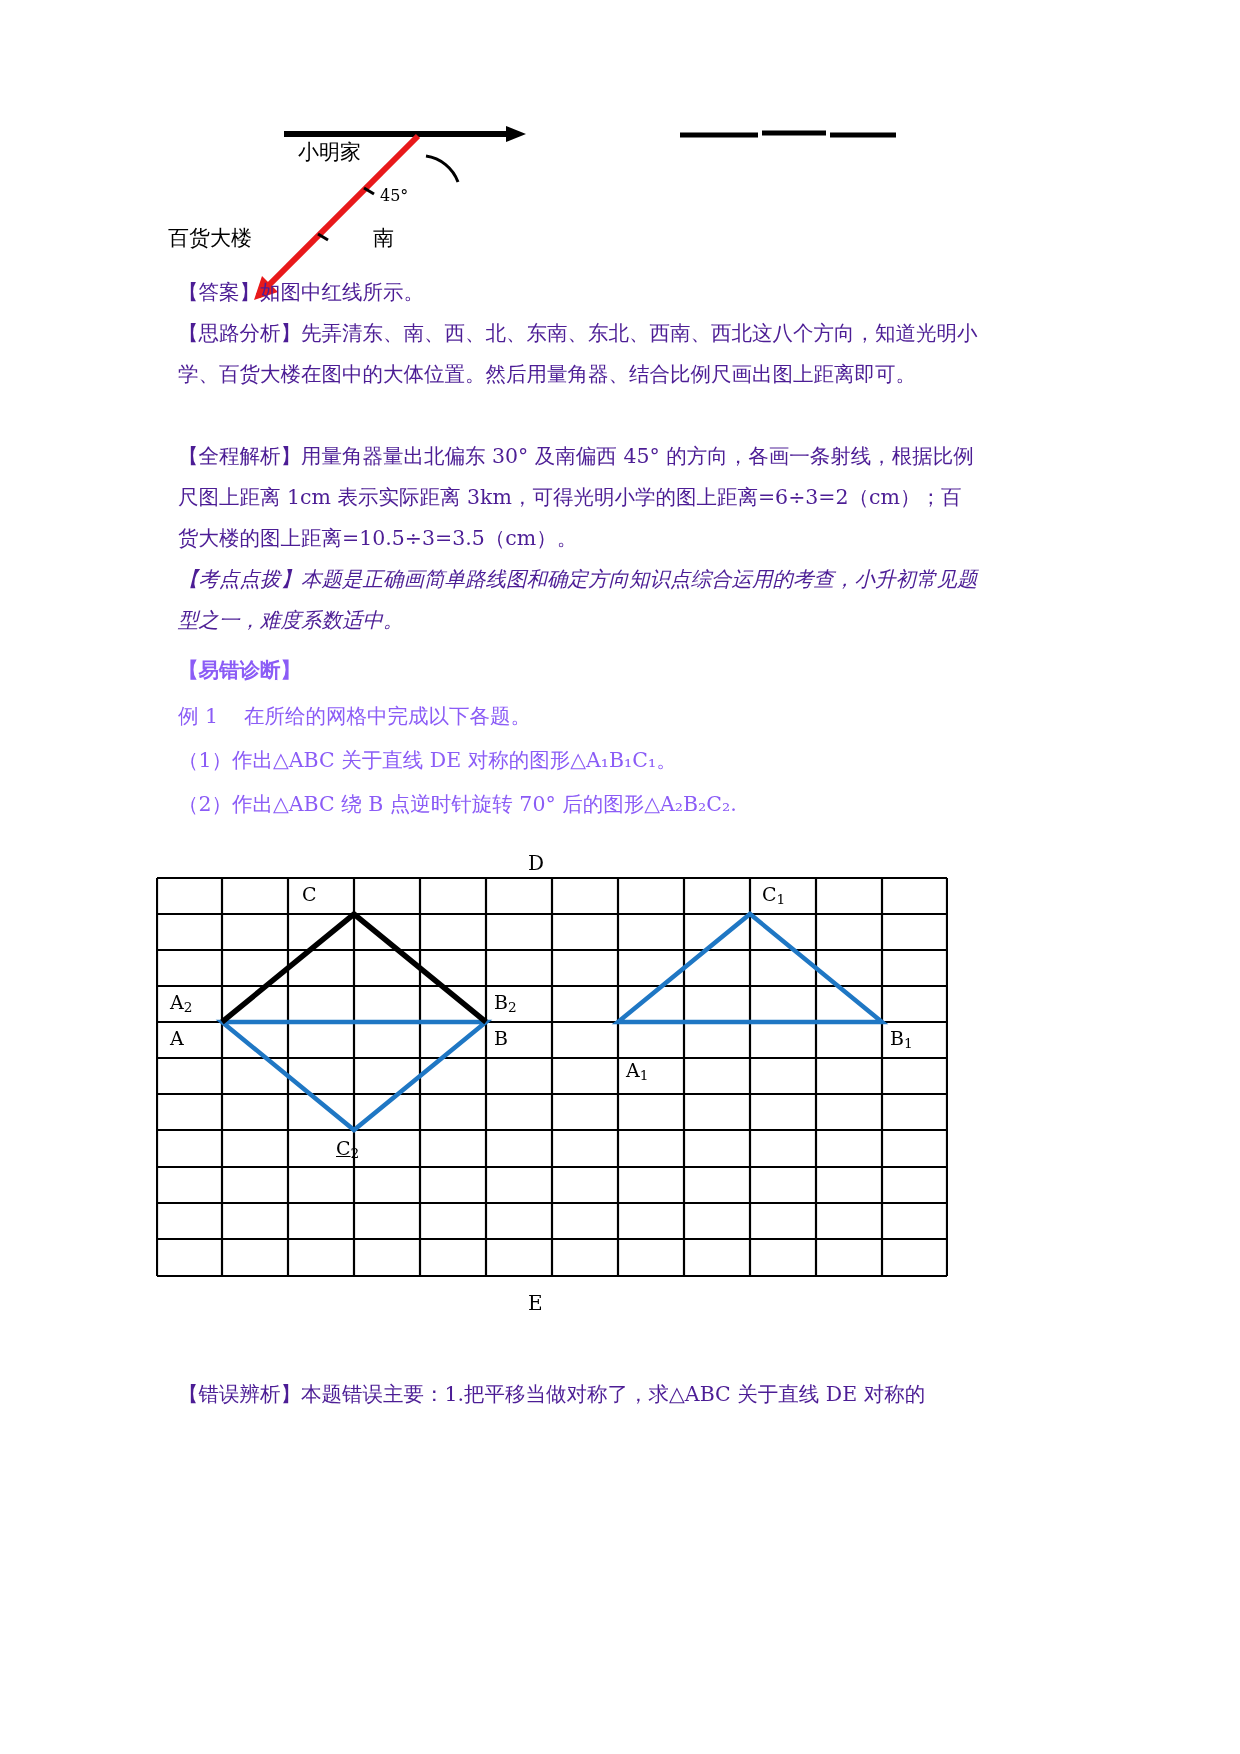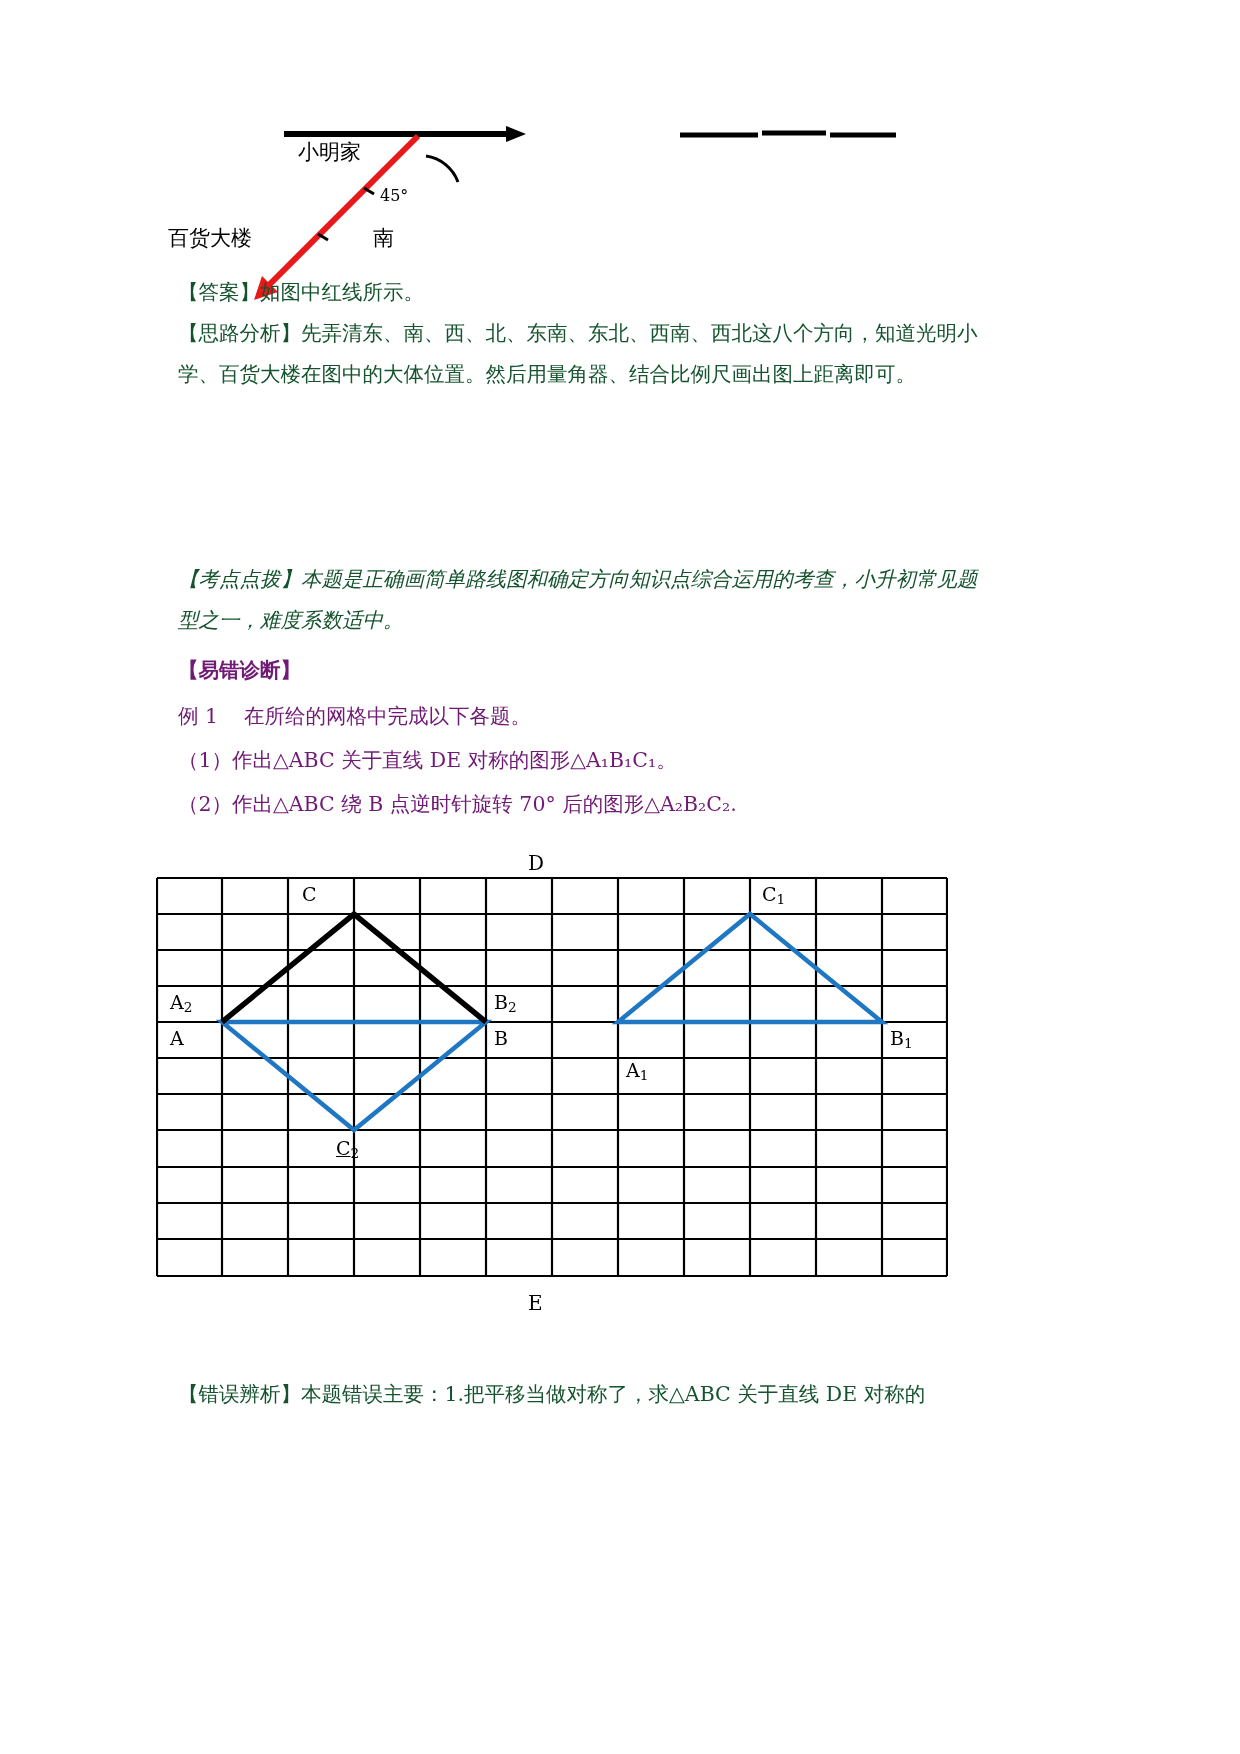--- a/index.html
+++ b/index.html
@@ -48,22 +48,22 @@
 
   
   .para {
     position: absolute;
     font-family: "DejaVu Serif", "Liberation Serif", serif;
     font-size: 20.5px;
     line-height: 41px;
     letter-spacing: 0px;
     white-space: pre-wrap;
   }
-  .red  { color: #14532d; }
-  .black { color: #701a75; }
+  .red  { color: #4c1d95; }
+  .black { color: #8b5cf6; }
   .bold { font-weight: bold; }
 
   .sub { font-size: 0.72em; vertical-align: -0.22em; }
 
   
   .figure {
     position: absolute;
     left: 148px;
     top: 845px;
     width: 800px;
@@ -131,20 +131,21 @@
     <span class="lbl lbl-xiaoming">小明家</span>
     <span class="lbl lbl-baihuo">百货大楼</span>
     <span class="lbl lbl-nan">南</span>
     <span class="lbl lbl-45">45°</span>
   </div>
 
   <div class="para red" style="left:170px; top:272px; width:800px;">【答案】如图中红线所示。</div>
 
   <div class="para red" style="left:170px; top:313px; width:800px;">【思路分析】先弄清东、南、西、北、东南、东北、西南、西北这八个方向，知道光明小学、百货大楼在图中的大体位置。然后用量角器、结合比例尺画出图上距离即可。</div>
 
+  <div class="para red" style="left:170px; top:436px; width:800px;">【全程解析】用量角器量出北偏东 30° 及南偏西 45° 的方向，各画一条射线，根据比例尺图上距离 1cm 表示实际距离 3km，可得光明小学的图上距离=6÷3=2（cm）；百货大楼的图上距离=10.5÷3=3.5（cm）。</div>
 
   <div class="para red" style="left:170px; top:559px; width:800px;font-style:italic;">【考点点拨】本题是正确画简单路线图和确定方向知识点综合运用的考查，小升初常见题型之一，难度系数适中。</div>
 
   <div class="para black bold" style="left:170px; top:650px; width:800px;">【易错诊断】</div>
 
   <div class="para black" style="left:170px; top:696px; width:800px;">例 1    在所给的网格中完成以下各题。</div>
 
   <div class="para black" style="left:170px; top:740px; width:820px;">（1）作出△ABC 关于直线 DE 对称的图形△A₁B₁C₁。</div>
 
   <div class="para black" style="left:170px; top:784px; width:820px;">（2）作出△ABC 绕 B 点逆时针旋转 70° 后的图形△A₂B₂C₂.</div>

